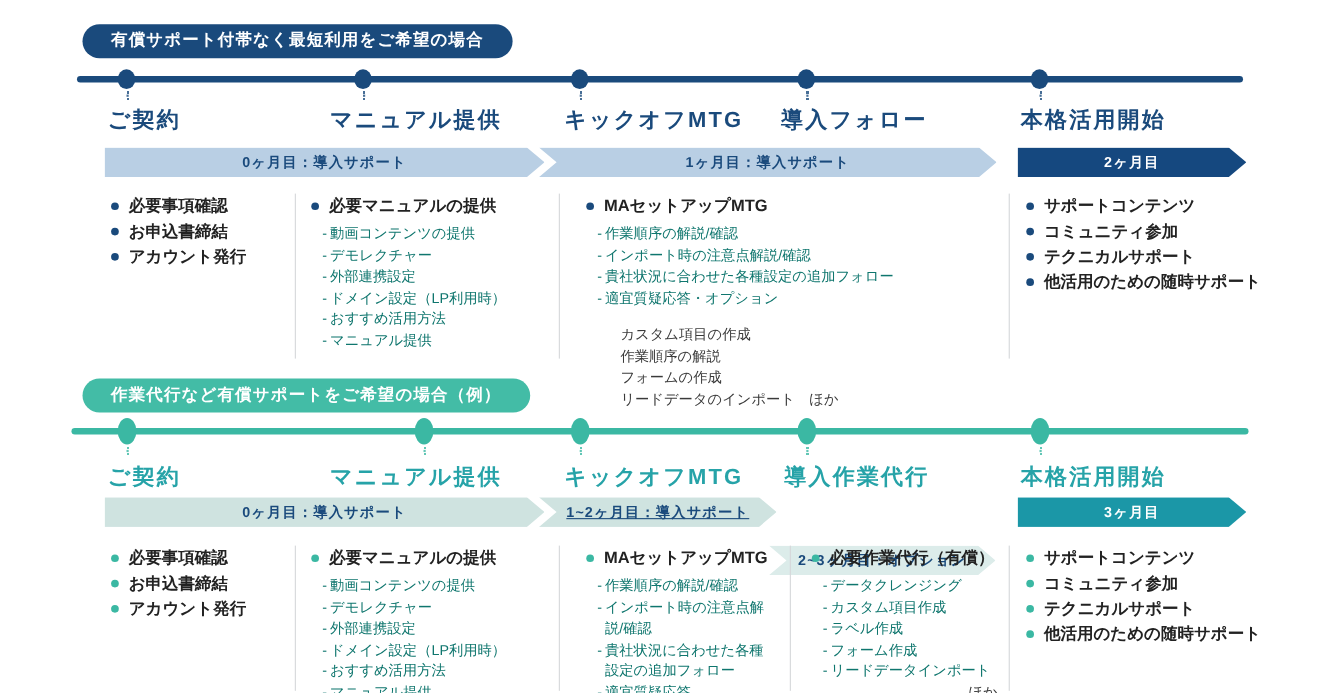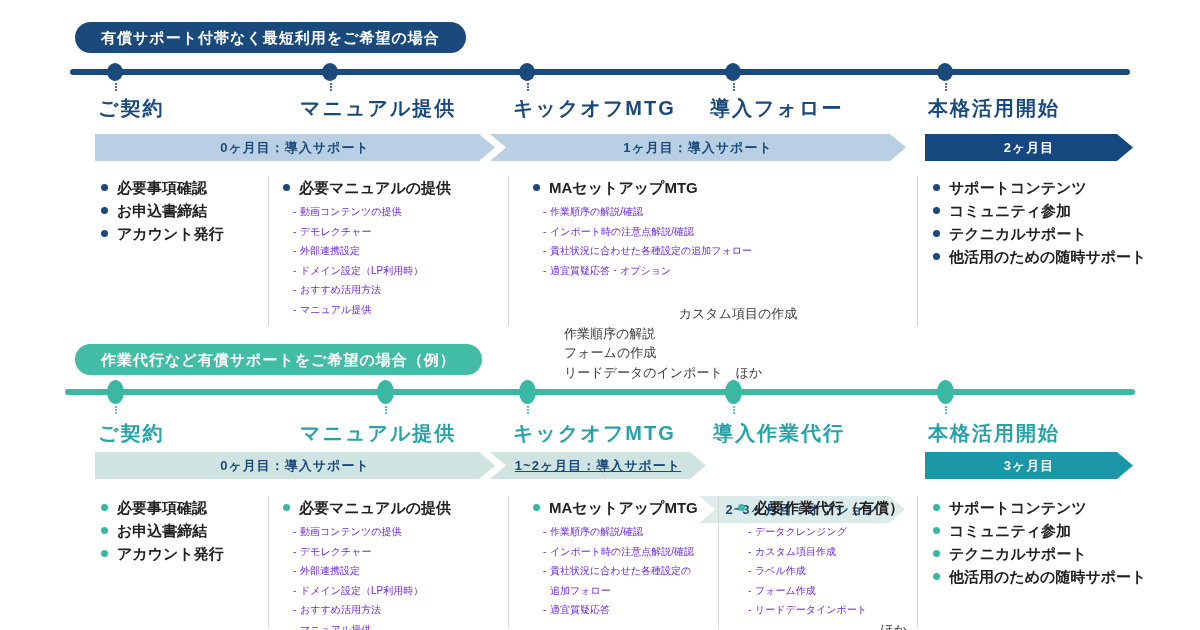--- a/index.html
+++ b/index.html
@@ -38,36 +38,36 @@
 
   .col { position:absolute; }
   .entry { position:relative; }
   .entry.bullet {
     font-size:15px; font-weight:bold; line-height:23px; padding-left:17px; color:#222;
   }
   .entry.bullet::before {
     content:""; position:absolute; left:1px; top:8px; width:7px; height:7px;
     border-radius:50%; background:var(--dot);
   }
-  .entry.dash  { font-size:10px; line-height:19.5px; padding-left:18px; color:#6d28d9; }
+  .entry.dash  { font-size:13px; line-height:19.5px; padding-left:18px; color:#0f766e; }
   .entry.dash::before { content:"-"; position:absolute; left:11px; }
   .entry.plain { font-size:13px; line-height:19.5px; padding-left:32px; color:#3a3a3a; }
   .entry.note  { font-size:13px; line-height:19.5px; text-align:right; padding-right:12px; color:#3a3a3a; }
   .entry.bullet + .entry.dash { margin-top:3px; }
-  .entry.dash + .entry.plain  { margin-top:24px;text-align:center; }
+  .entry.dash + .entry.plain  { margin-top:14px; }
 
   .divider { position:absolute; width:1px; background:#d5d7da; }
 </style>
 </head>
 <body>
 
 <div>
 
   <section class="plan" id="sec0" style="top: 0px; --accent: #1a4a7c; --line: #1a4a7c; --label: #1a4a7c; --dot: #1a4a7c; --barlight: #b9cfe4; --barlighter: #c9dbec; --barsolid: #15487f; --bartext: #1a4a7c;">
-    <div class="pill" style="top: 22px;">
+    <div class="pill" style="top: 22px; font-family: Liberation Mono, monospace;">
       <span>有償サポート付帯なく最短利用をご希望の場合</span>
     </div>
     <div class="timeline">
         <div class="tl-line" style="left: 70px; top: 69px; width: 1060px;"></div>
         <div class="tl-node" style="left: 107px; top: 63px; width: 16px; height: 18px;"></div>
         <div class="tl-tick" style="left: 115px; top: 83px;"></div>
         <div class="tl-node" style="left: 322px; top: 63px; width: 16px; height: 18px;"></div>
         <div class="tl-tick" style="left: 330px; top: 83px;"></div>
         <div class="tl-node" style="left: 519px; top: 63px; width: 16px; height: 18px;"></div>
         <div class="tl-tick" style="left: 527px; top: 83px;"></div>

